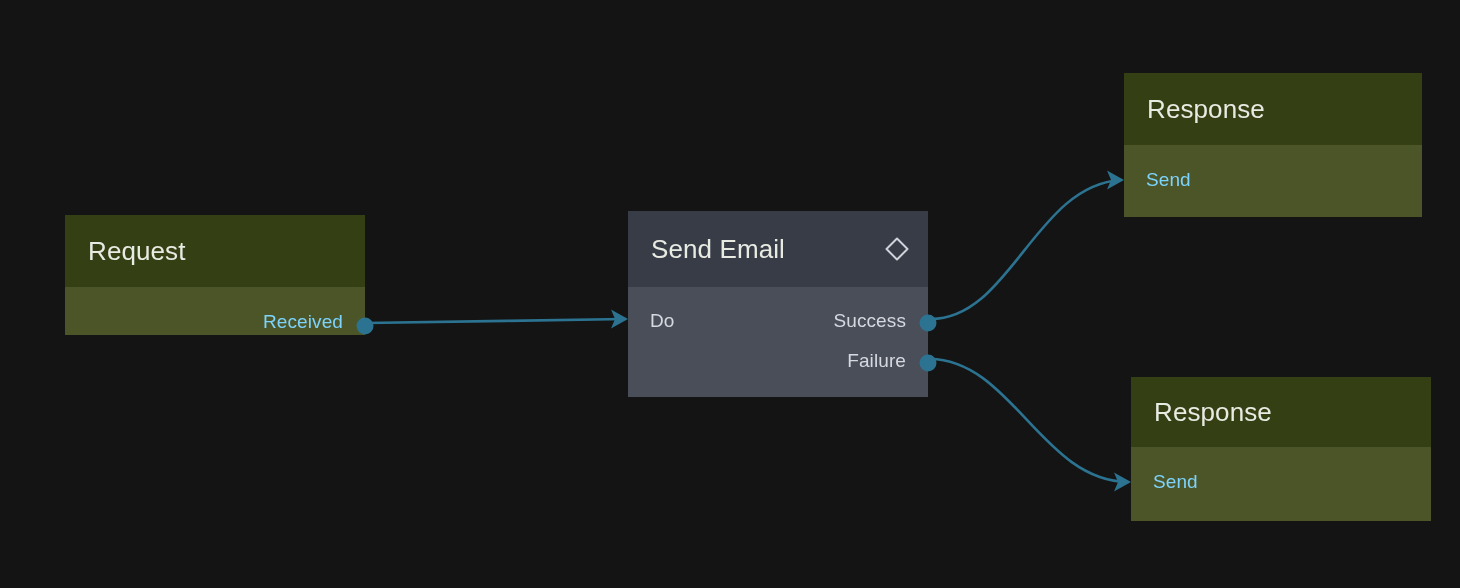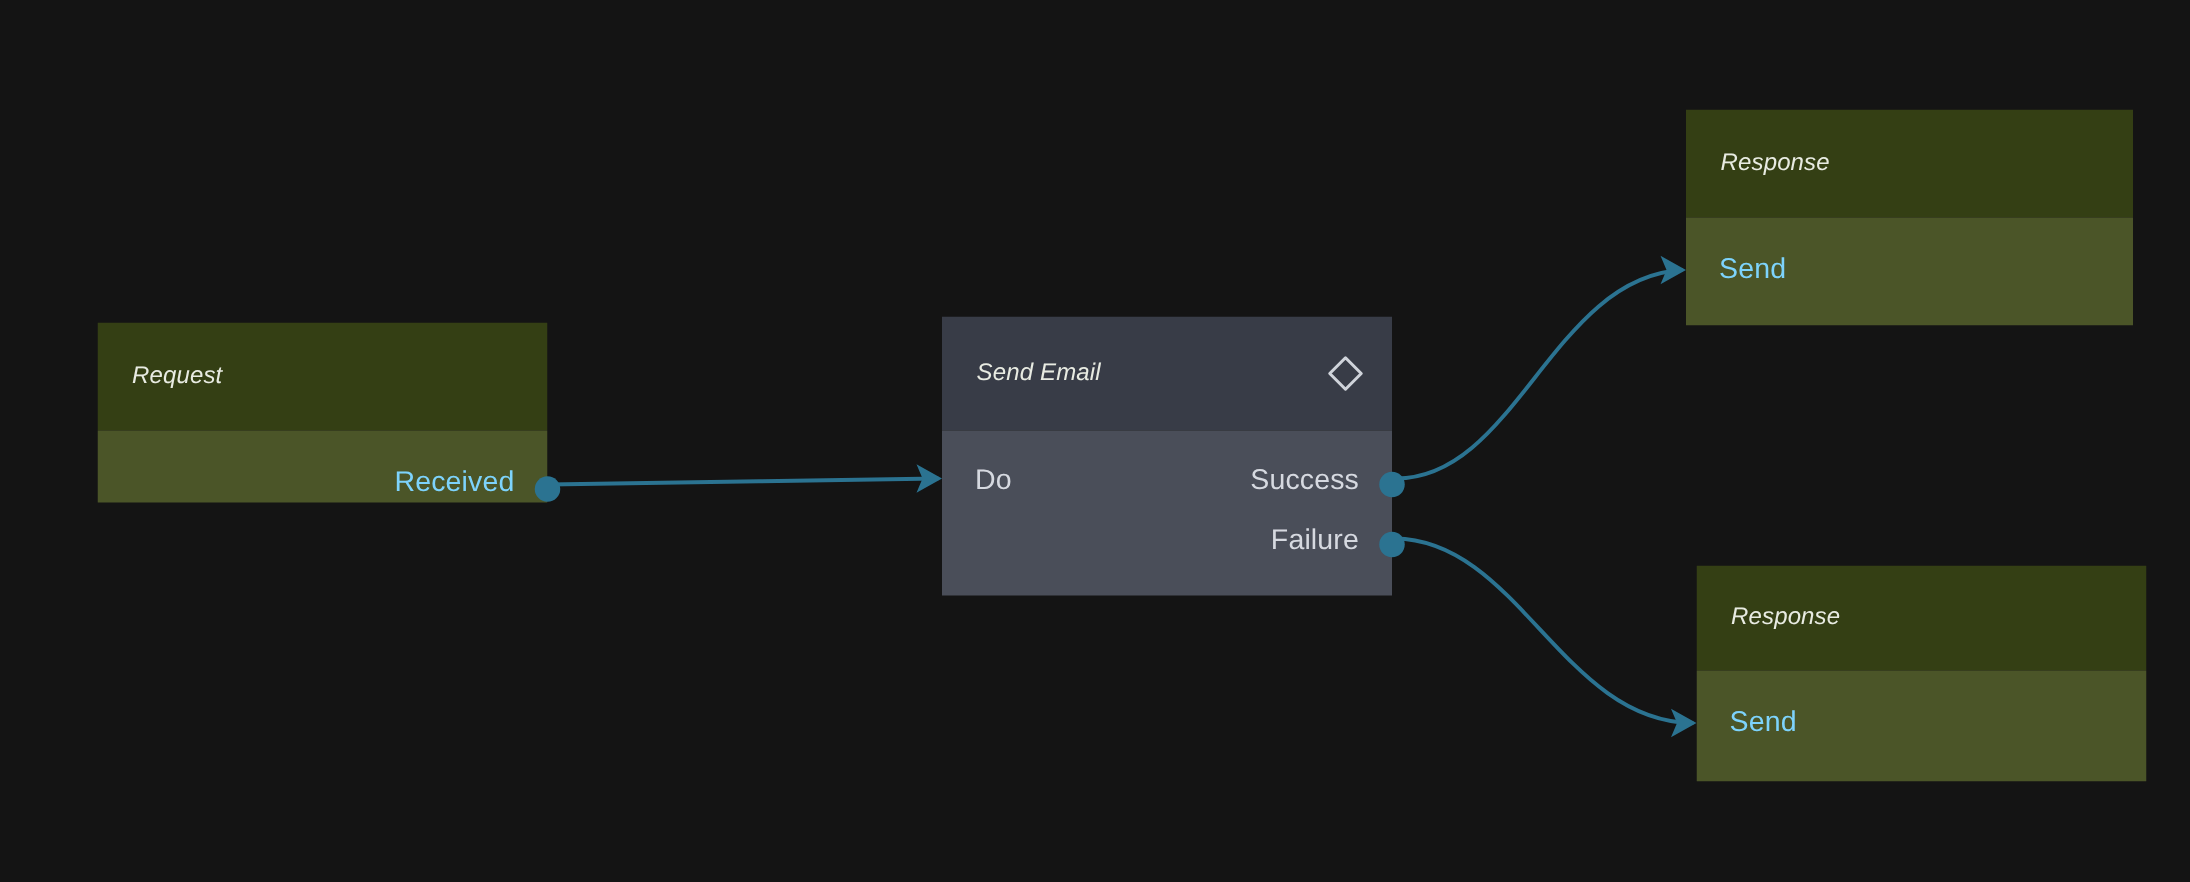--- a/index.html
+++ b/index.html
@@ -34,25 +34,24 @@
   }
   .node-header {
     position: relative;
     box-sizing: border-box;
     display: flex;
     align-items: center;
     justify-content: space-between;
     padding: 0 18px 0 23px;
   }
   .node-title {
-    font-size: 16px;
+    font-size: 26px;
     color: #e8ebe2;
     letter-spacing: 0.1px;
     white-space: nowrap;
-    font-style: italic;
   }
   .node-body {
     position: relative;
     box-sizing: border-box;
   }
   .port-row {
     position: absolute;
     box-sizing: border-box;
     display: flex;
     align-items: center;

